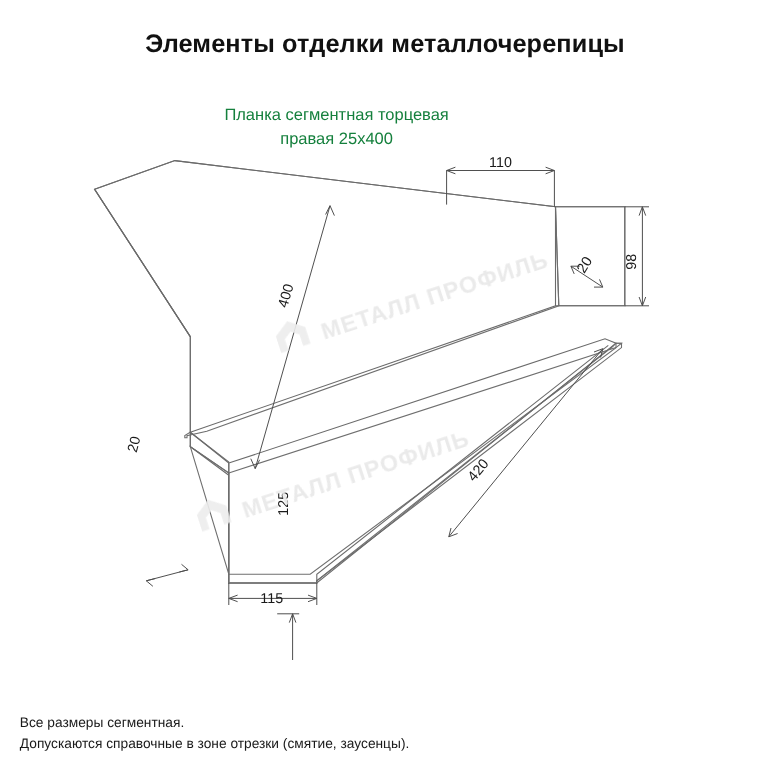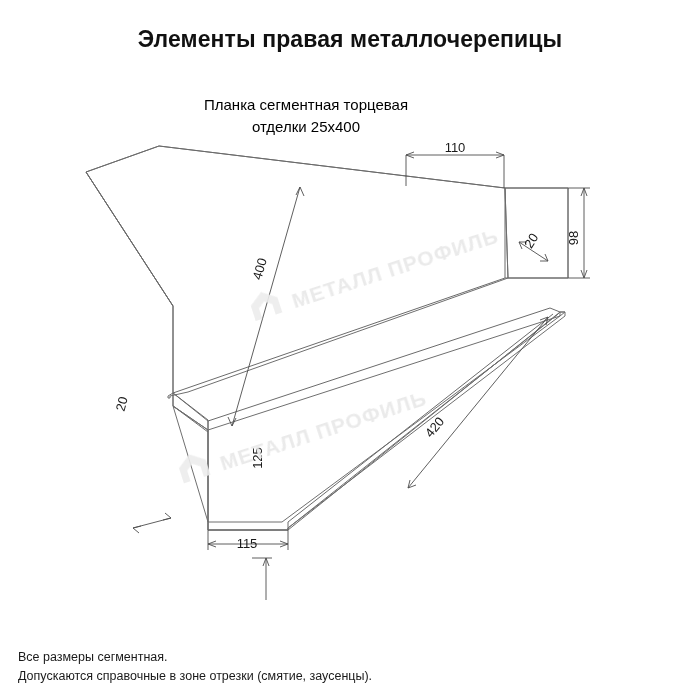--- a/index.html
+++ b/index.html
@@ -31,21 +31,21 @@
     color: #111;
   }
   .subtitle {
     position: absolute;
     top: 94px;
     left: 0;
     width: 612px;
     text-align: center;
     font-size: 15px;
     line-height: 22px;
-    color: #000000;
+    color: #15803d;
   }
   .subtitle div {
     white-space: nowrap;
   }
   .drawing {
     position: absolute;
     top: 130px;
     left: 0;
     width: 588px;
     height: 470px;
@@ -75,25 +75,25 @@
     font-weight: bold;
     fill: #e8e8e8;
     letter-spacing: 1px;
   }
 </style>
 </head>
 <body>
 
 <div class="page">
 
-  <div class="title">Элементы правая металлочерепицы</div>
+  <div class="title">Элементы отделки металлочерепицы</div>
 
   <div class="subtitle">
     <div>Планка сегментная торцевая</div>
-    <div>отделки 25х400</div>
+    <div>правая 25х400</div>
   </div>
 
   <div class="drawing">
     <svg width="700" height="470" viewBox="0 0 700 470">
 
       <g fill="none" stroke="#6f6f6f" stroke-width="1" stroke-linejoin="miter">
 
         <path d="M 86 42 L 159 16 L 505 58 L 508 148 L 188 262 L 170 266 L 170 268 L 168 268 L 168 266 L 173 263 L 173 176 Z"></path>
 
         <path d="M 505 58 L 568 58 L 568 148 L 508 148 Z"></path>

